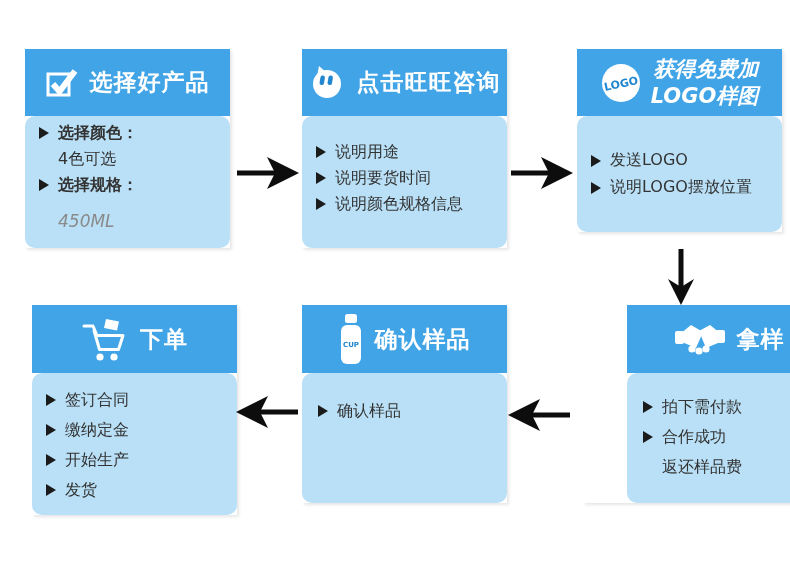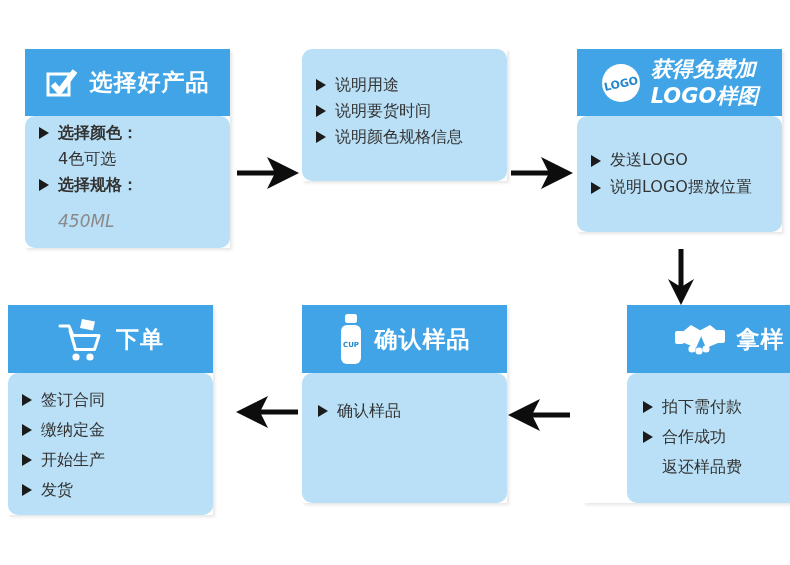--- a/index.html
+++ b/index.html
@@ -1,20 +1,20 @@
 <!DOCTYPE html>
 <html><head>
 <meta charset="utf-8">
 <style>
   html,body{margin:0;padding:0;background:#ffffff;}
   .canvas{
     position:relative;width:790px;height:565px;background:#ffffff;overflow:hidden;
     font-family:"DejaVu Sans","Liberation Sans",sans-serif;
   }
-  .box{position:absolute;width:205px;box-shadow:2px 2px 3px rgba(0,0,0,0.10);}
+  .box{position:absolute;width:205px;box-shadow:2px 2px 3px rgba(0,0,0,0.10);text-align:right;}
   .box-header{
     background:#41a4e6;color:#ffffff;display:flex;align-items:center;justify-content:center;
     gap:12px;font-weight:bold;
   }
   .h67{height:67px;} .h68{height:68px;}
   .box-title{font-size:23px;letter-spacing:1px;white-space:nowrap;}
   .box-title.two-line{font-size:21px;line-height:27px;display:flex;flex-direction:column;letter-spacing:0;font-style:italic;}
   .box-body{background:#b9e0f7;color:#333333;font-size:16px;border-radius:10px;}
   .b1{height:132px;padding:4px 0 0 14px;box-sizing:border-box;}
   .b2{height:132px;padding:23px 0 0 14px;box-sizing:border-box;}
@@ -66,20 +66,33 @@
           <span>选择规格：</span>
         </div>
       <div class="row indent muted gap-top">
           <span class="bullet"></span>
           <span>450ML</span>
         </div>
     </div>
   </div>
 
   <div class="box" style="left:302px;top:49px;">
+    <div class="box-header h67">
+      <span class="icon">
+        <svg width="36" height="35" viewBox="0 0 36 35">
+          <path d="M8,11 L10,1 L18,8 Z" fill="#ffffff"></path>
+          <circle cx="18" cy="19" r="14" fill="#ffffff"></circle>
+          <g fill="#2287cf">
+            <rect x="11" y="10.5" width="4.5" height="9.5" rx="2.2" transform="rotate(10 13 15)"></rect>
+            <rect x="19" y="10.5" width="4.5" height="9.5" rx="2.2" transform="rotate(10 21 15)"></rect>
+          </g>
+        </svg>
+      </span>
+      <span class="box-title">点击旺旺咨询</span>
+    </div>
     <div class="box-body b2">
       <div class="row">
           <span class="bullet"></span>
           <span>说明用途</span>
         </div>
       <div class="row">
           <span class="bullet"></span>
           <span>说明要货时间</span>
         </div>
       <div class="row">
@@ -159,21 +172,21 @@
       <span class="box-title">确认样品</span>
     </div>
     <div class="box-body b5">
       <div class="row tall">
           <span class="bullet"></span>
           <span>确认样品</span>
         </div>
     </div>
   </div>
 
-  <div class="box" style="left:8px;top:305px;font-family:Liberation Serif, serif;">
+  <div class="box" style="left:32px;top:305px;font-family:Liberation Serif, serif;">
     <div class="box-header h68">
       <span class="icon">
         <svg width="47" height="45" viewBox="0 0 47 45">
           <polygon points="25,2 38,4.5 36,13.5 23,11" fill="#ffffff"></polygon>
           <g stroke="#ffffff" stroke-width="3" fill="none" stroke-linejoin="round" stroke-linecap="round">
             <path d="M3,9 h9 l4,9.5 h26 l-4.5,14 h-19 l-5.5,-19"></path>
           </g>
           <circle cx="19" cy="40" r="3.6" fill="#ffffff"></circle>
           <circle cx="33" cy="40" r="3.6" fill="#ffffff"></circle>
         </svg>

